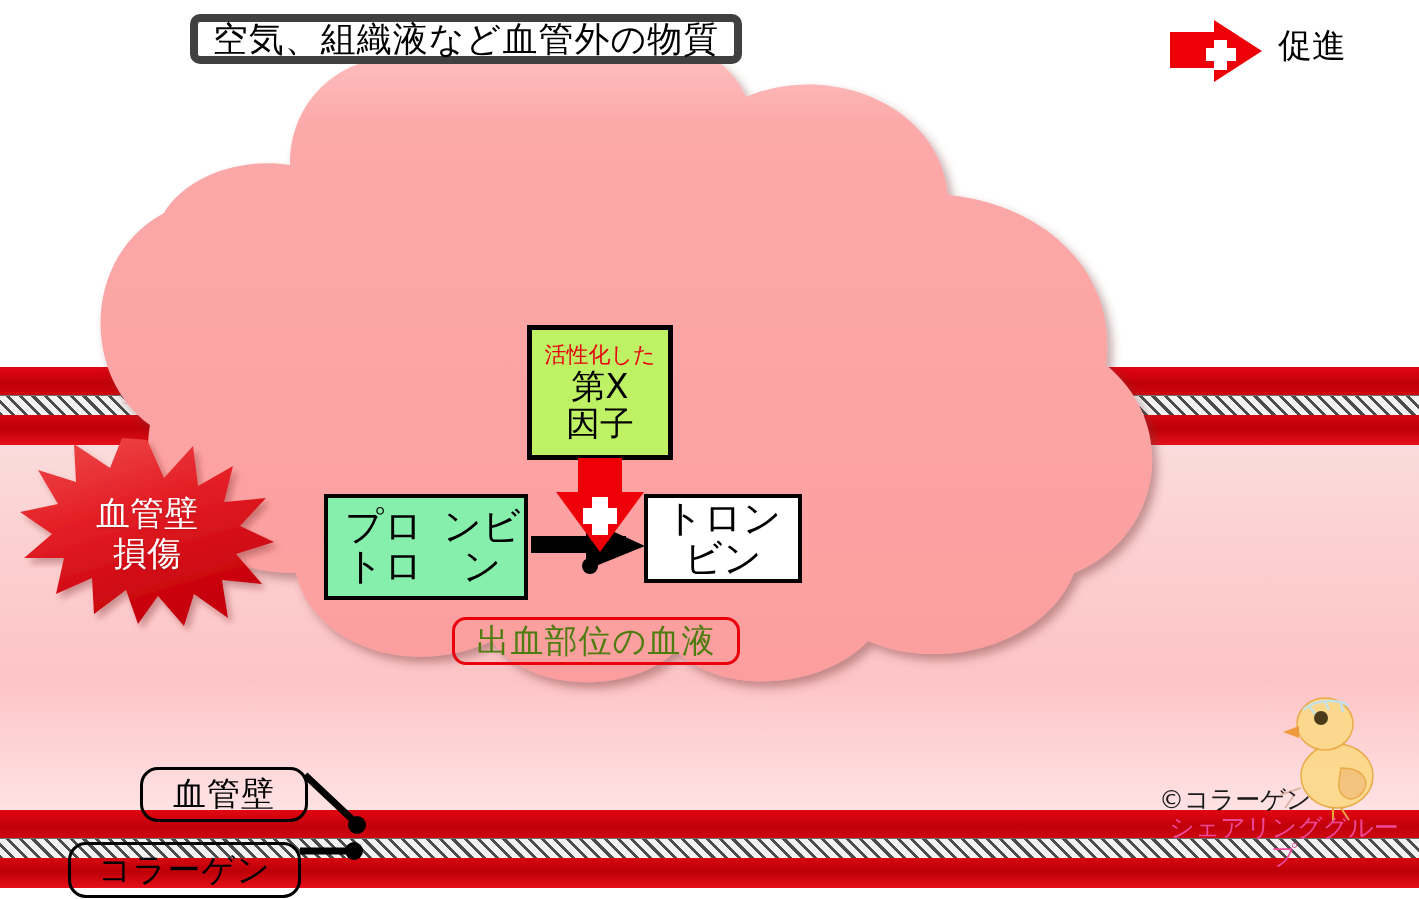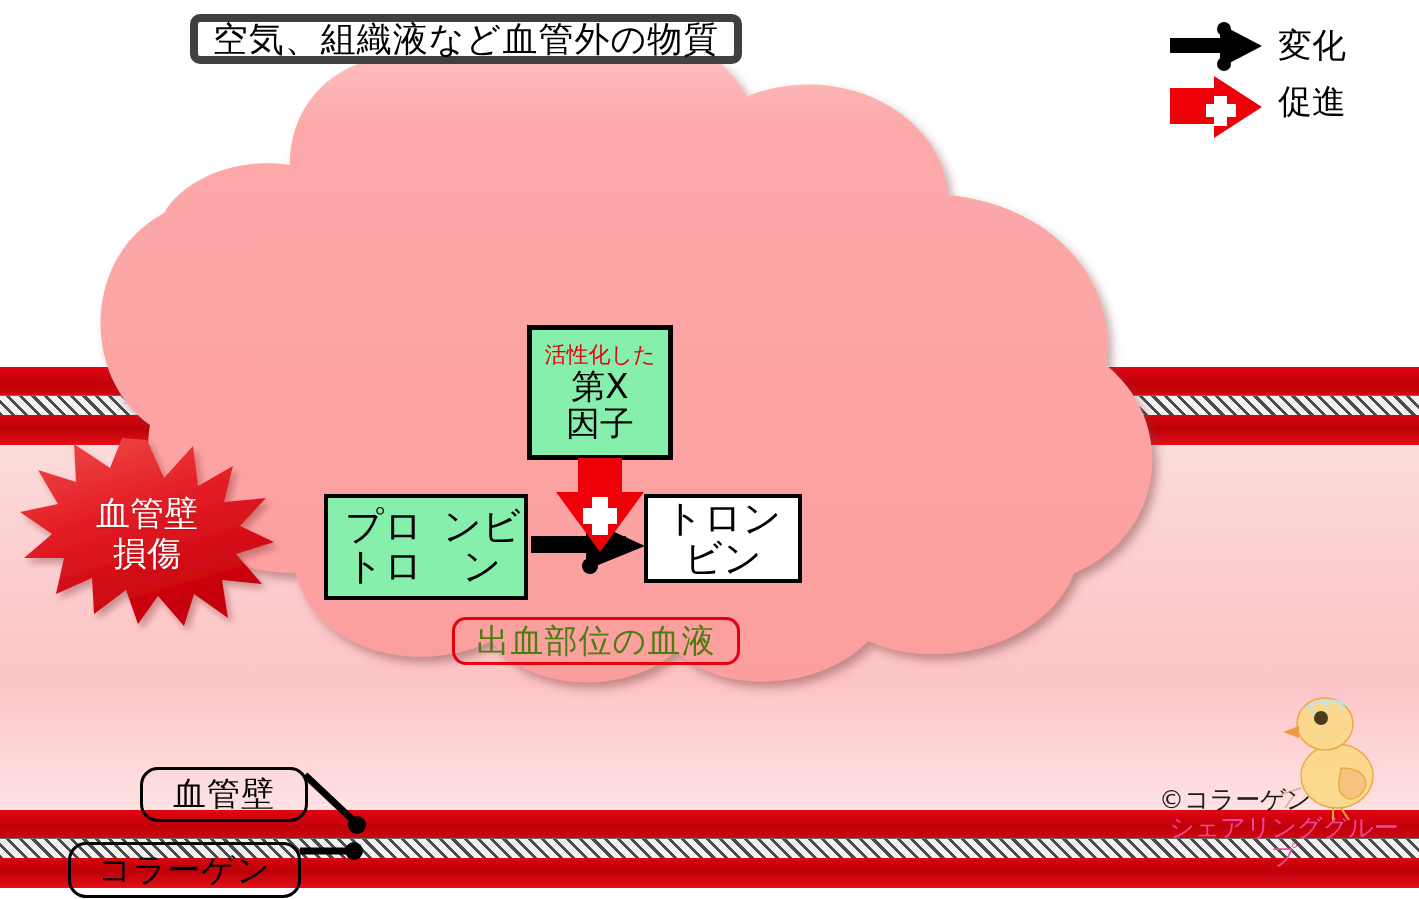--- a/index.html
+++ b/index.html
@@ -54,21 +54,21 @@
     background:#ffffff;border:3px solid #000;
   }
   #title-box{
     left:190px;top:14px;width:552px;height:50px;
     border-radius:10px;border:8px solid #404040;
     font-size:35px;color:#000;letter-spacing:1px;
   }
 
   #factor-box{
     left:527px;top:325px;width:146px;height:135px;
-    border:5px solid #000;background:#86efac;
+    border:5px solid #000;background:#bef264;
     flex-direction:column;justify-content:center;
   }
   #factor-box .small{font-size:22px;color:#e8000d;line-height:1;margin-bottom:2px;}
   #factor-box .big{font-size:34px;color:#000;line-height:1.06;}
 
   #prothrombin-box{
     left:324px;top:494px;width:204px;height:106px;
     border:4px solid #000;background:#86efac;
     font-size:38px;flex-direction:row;line-height:1.05;
   }
@@ -272,31 +272,20 @@
   <div class="callout" id="vesselwall-callout">
     <span>血管壁</span>
   </div>
   <div class="callout" id="collagen-callout">
     <span>コラーゲン</span>
   </div>
 
   <div id="legend">
     <div class="legend-row">
       <div class="glyph">
-        <svg viewBox="0 0 96 52" width="96" height="52">
-          <rect x="2" y="18" width="58" height="15" fill="#000"></rect>
-          <path d="M52,4 L52,48 L94,26 Z" fill="#000"></path>
-          <circle cx="56" cy="9" r="7" fill="#000"></circle>
-          <circle cx="56" cy="44" r="7" fill="#000"></circle>
-        </svg>
-      </div>
-      <span class="ltext">変化</span>
-    </div>
-    <div class="legend-row">
-      <div class="glyph">
         <svg viewBox="0 0 96 62" width="96" height="62">
           <rect x="2" y="12" width="52" height="36" fill="#ee0008"></rect>
           <path d="M46,0 L46,62 L94,31 Z" fill="#ee0008"></path>
           <rect x="46" y="20" width="13" height="30" fill="#fff"></rect>
           <rect x="38" y="28" width="30" height="13" fill="#fff"></rect>
         </svg>
       </div>
       <span class="ltext">促進</span>
     </div>
   </div>

